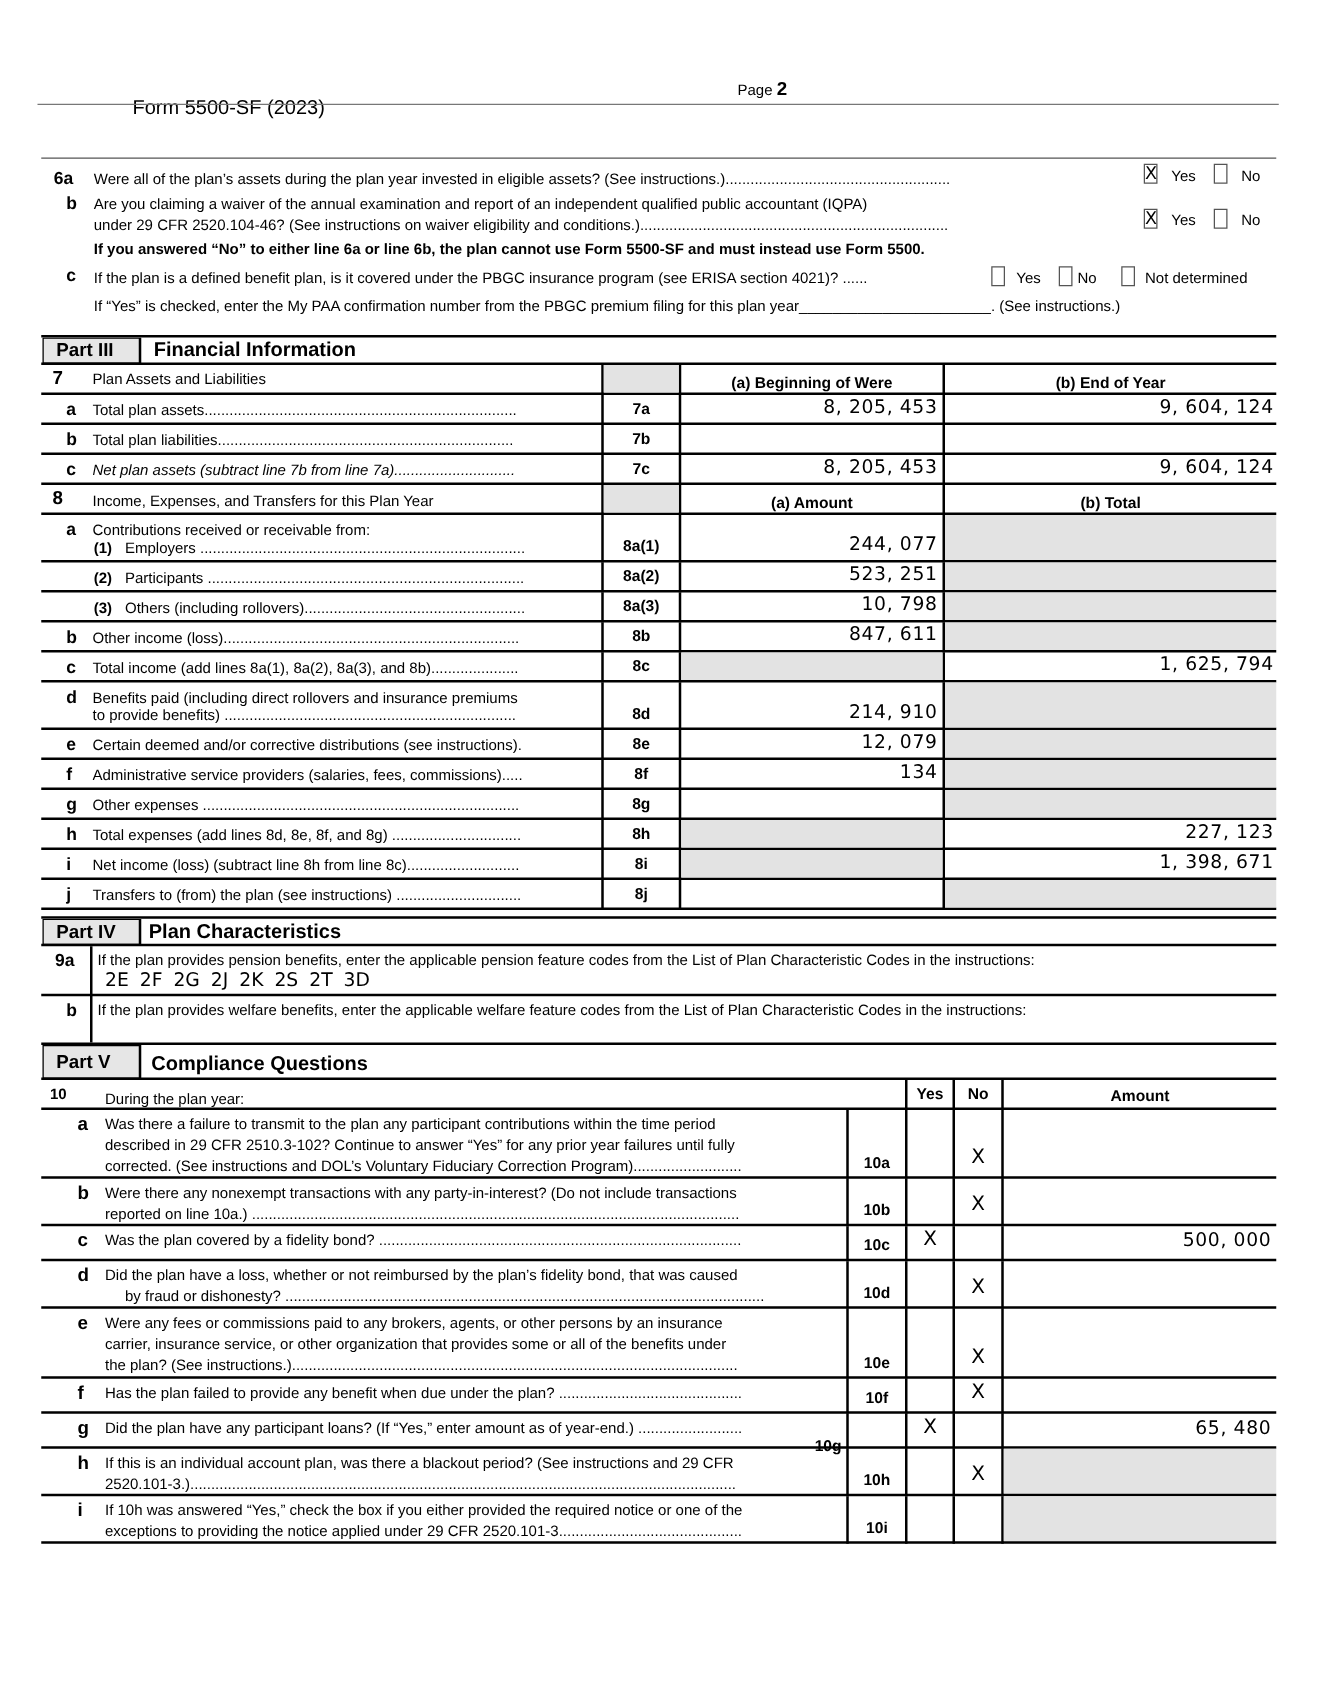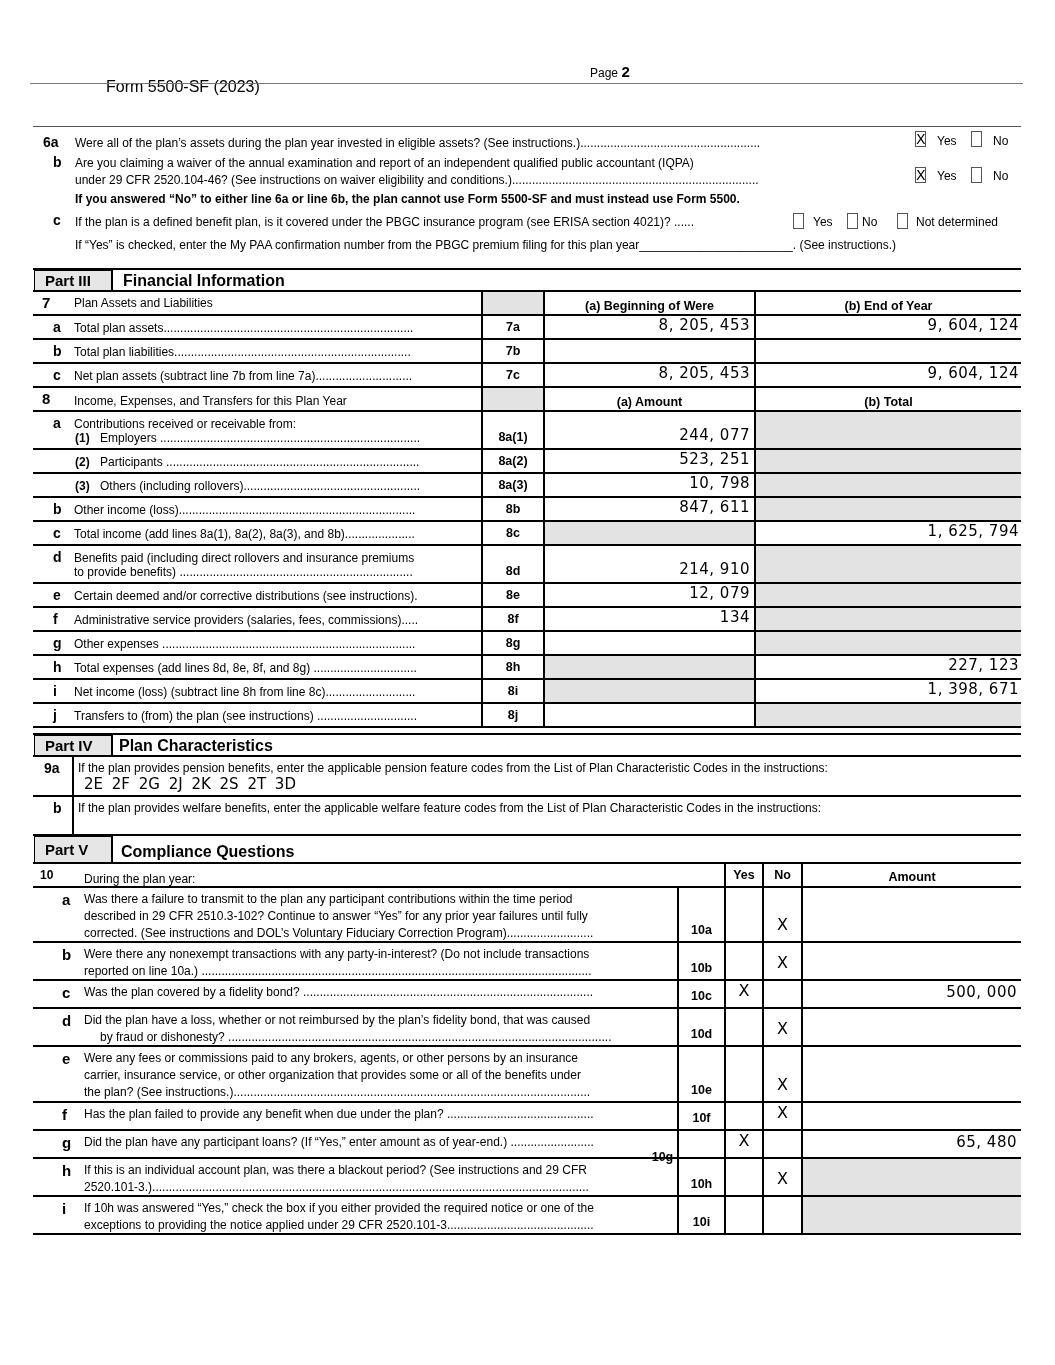--- a/index.html
+++ b/index.html
@@ -93,21 +93,21 @@
     <div class="lbl" style="left:53px;top:343px;font-size:14px;">b</div>
     <div class="txt" style="left:74px;top:345px;width:396px;overflow:hidden;">Total plan liabilities.......................................................................</div>
     <div class="code" style="left:483px;top:344px;width:60px;">7b</div>
     <div class="val" style="left:547px;top:340px;width:203px;"></div>
     <div class="val" style="left:758px;top:340px;width:261px;"></div>
     <div class="hline" style="left:33px;top:386px;width:988px;height:2px;"></div>
     <div class="vline" style="left:481px;top:364px;height:24px;"></div>
     <div class="vline" style="left:543px;top:364px;height:24px;"></div>
     <div class="vline" style="left:754px;top:364px;height:24px;"></div>
     <div class="lbl" style="left:53px;top:367px;font-size:14px;">c</div>
-    <div class="txt" style="left:74px;top:369px;width:396px;overflow:hidden;">Net plan assets (subtract line 7b from line 7a).............................</div>
+    <div class="txt" style="left:74px;top:369px;width:396px;overflow:hidden;font-style:italic;">Net plan assets (subtract line 7b from line 7a).............................</div>
     <div class="code" style="left:483px;top:368px;width:60px;">7c</div>
     <div class="val" style="left:547px;top:364px;width:203px;">8, 205, 453</div>
     <div class="val" style="left:758px;top:364px;width:261px;">9, 604, 124</div>
     <div class="hline" style="left:33px;top:410px;width:988px;height:2px;"></div>
     <div class="vline" style="left:481px;top:388px;height:24px;"></div>
     <div class="vline" style="left:543px;top:388px;height:24px;"></div>
     <div class="vline" style="left:754px;top:388px;height:24px;"></div>
     <div class="abs shade" style="left:483px;top:388px;width:60px;height:22px;"></div>
     <div class="lbl" style="left:42px;top:390px;font-size:15px;">8</div>
     <div class="txt" style="left:74px;top:394px;">Income, Expenses, and Transfers for this Plan Year</div>

